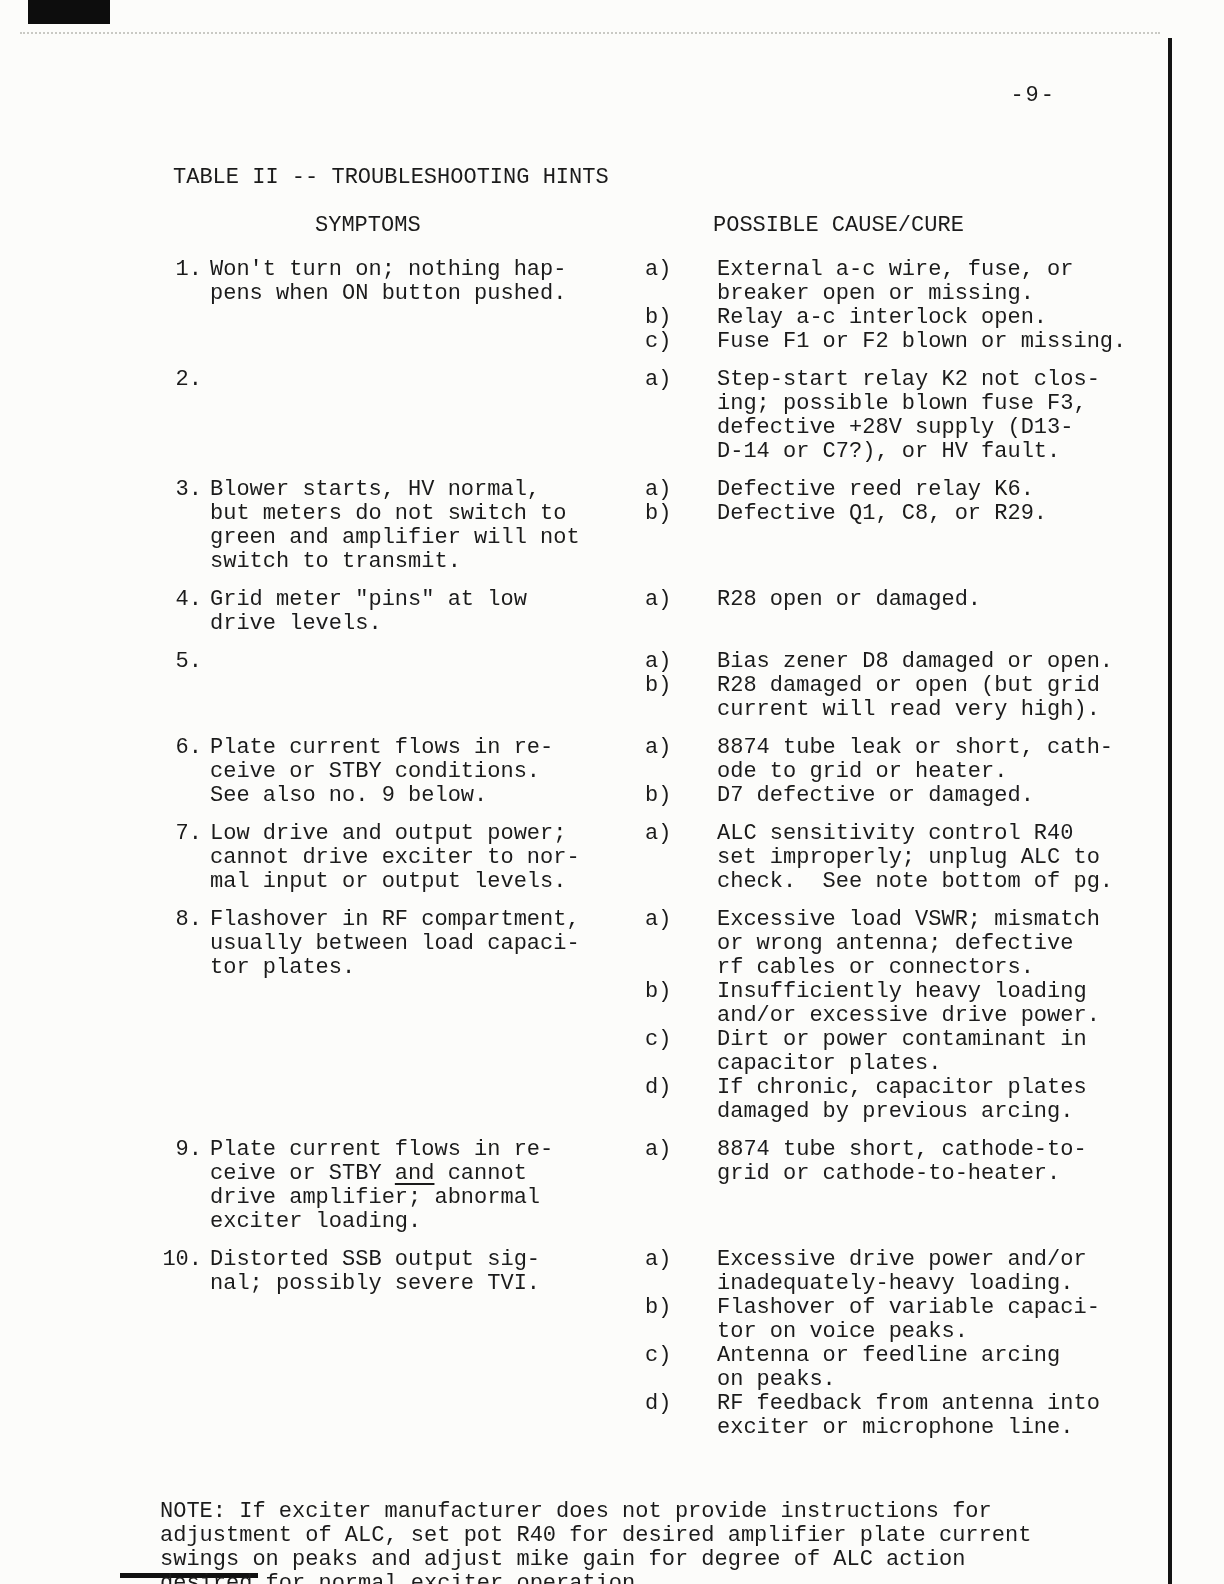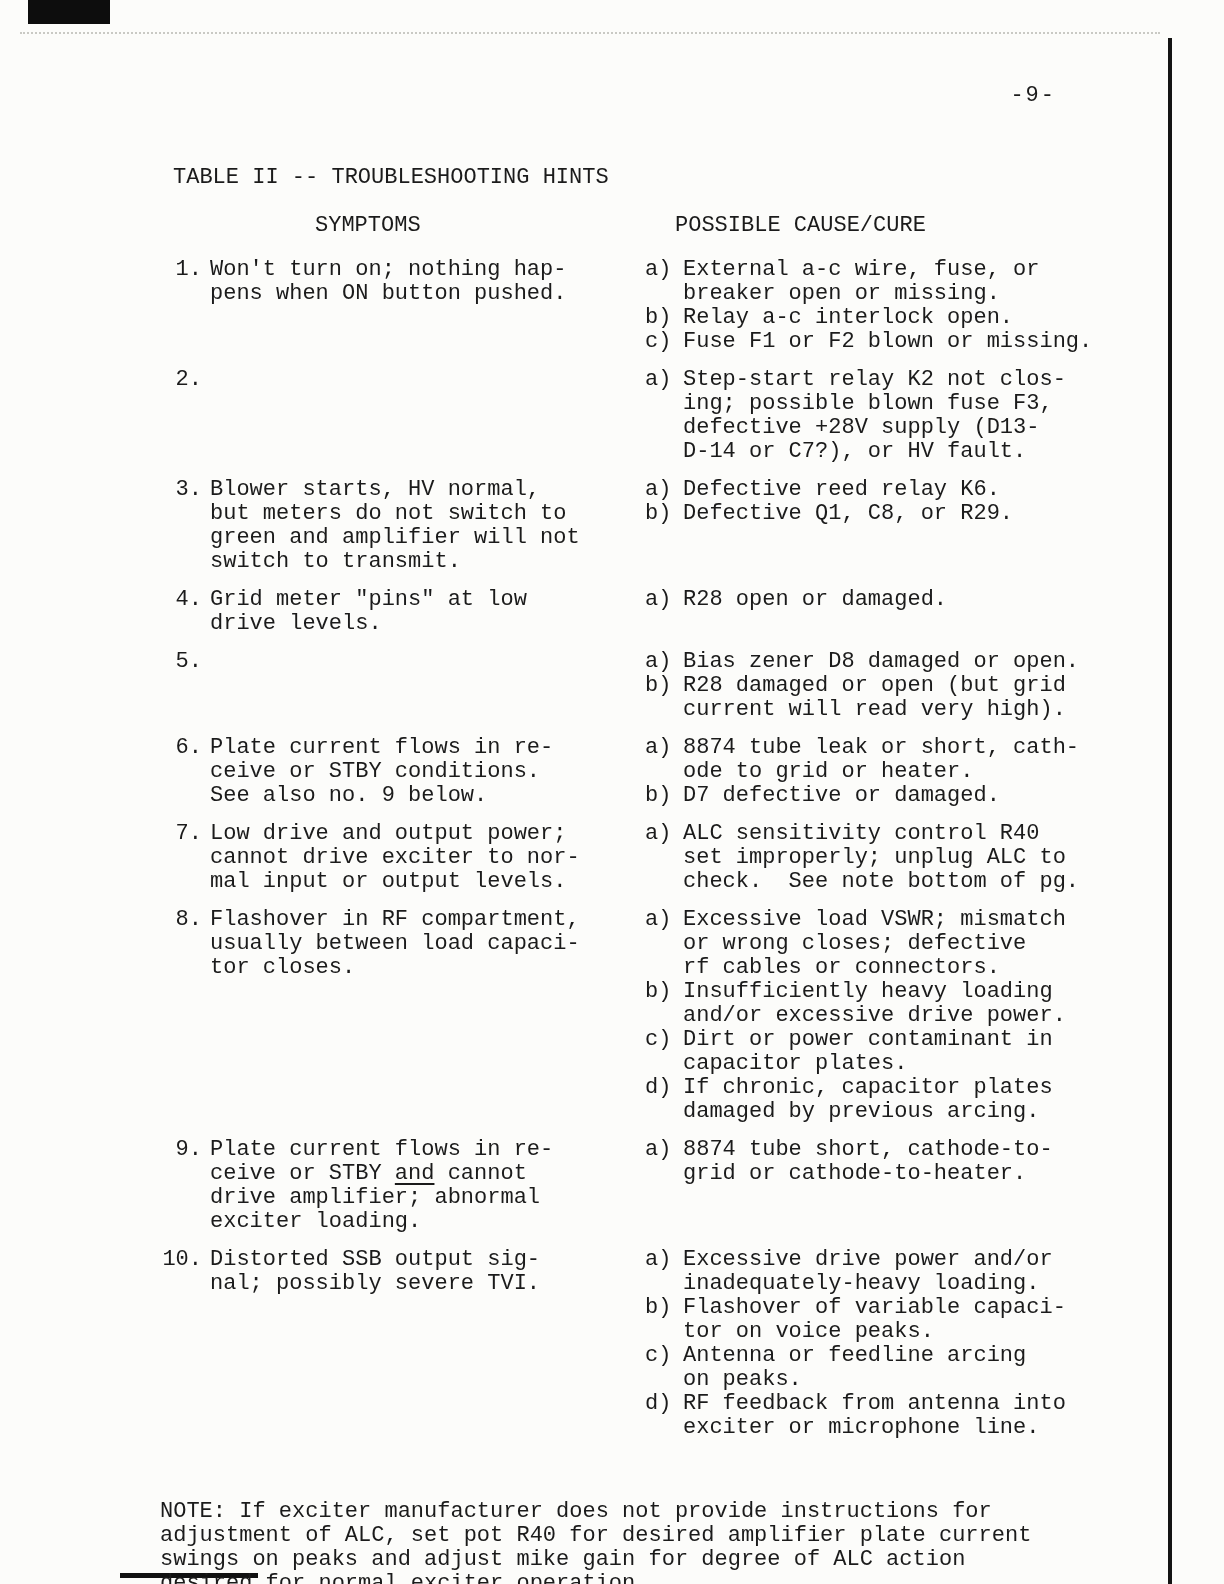--- a/index.html
+++ b/index.html
@@ -61,21 +61,21 @@
     position: absolute;
     left: 0; top: 214px;
     width: 100%;
   }
   .col-headers .hdr {
     position: absolute;
     text-underline-offset: 5px;
     white-space: pre;
   }
   .hdr-symptoms { left: 315px; }
-  .hdr-causes { left: 675px; }
+  .hdr-causes { left: 713px; }
   .rows-wrap {
     position: absolute;
     left: 160px; top: 258px;
     width: 986px;
   }
   .row {
     display: flex;
     align-items: flex-start;
     margin-bottom: 14px;
   }
@@ -107,20 +107,21 @@
   }
   .lab {
     flex: 0 0 30px;
     width: 30px;
     margin-right: 8px;
     white-space: pre;
   }
   .cause-text {
     flex: 1;
     white-space: pre-wrap;
+    margin-left: 34px;
   }
   .note {
     position: absolute;
     left: 160px; top: 1500px;
     width: 980px;
     white-space: pre-wrap;
   }
 </style>
 </head>
 <body>
@@ -259,27 +260,27 @@
 set improperly; unplug ALC to
 check.  See note bottom of pg.</span>
           </div>
         </div>
       </div>
       <div class="row">
         <div class="cell-symptom">
           <span class="num">8.</span>
           <div class="sym-text"><span>Flashover in RF compartment,
 usually between load capaci-
-tor closes.</span></div>
+tor plates.</span></div>
         </div>
         <div class="cell-causes">
           <div class="cause">
             <span class="lab">a)</span>
             <span class="cause-text">Excessive load VSWR; mismatch
-or wrong closes; defective
+or wrong antenna; defective
 rf cables or connectors.</span>
           </div>
           <div class="cause">
             <span class="lab">b)</span>
             <span class="cause-text">Insufficiently heavy loading
 and/or excessive drive power.</span>
           </div>
           <div class="cause">
             <span class="lab">c)</span>
             <span class="cause-text">Dirt or power contaminant in

